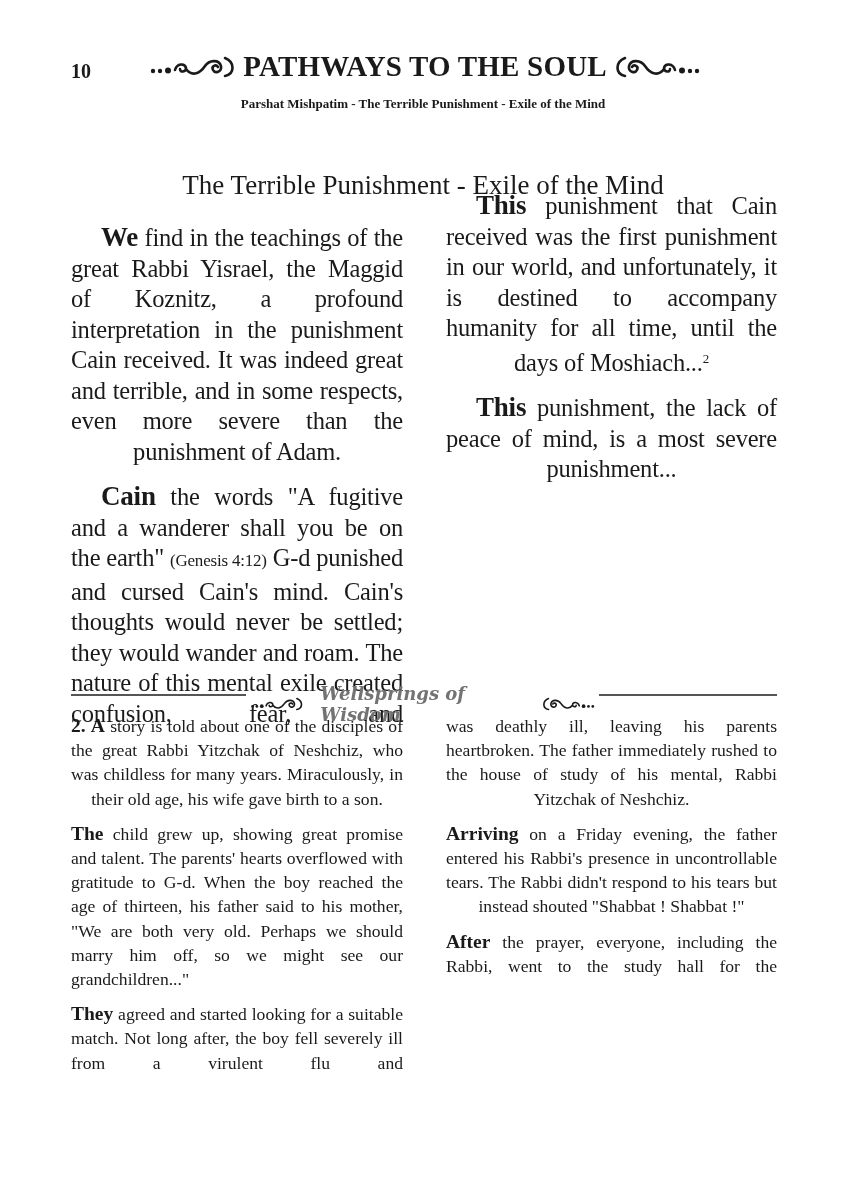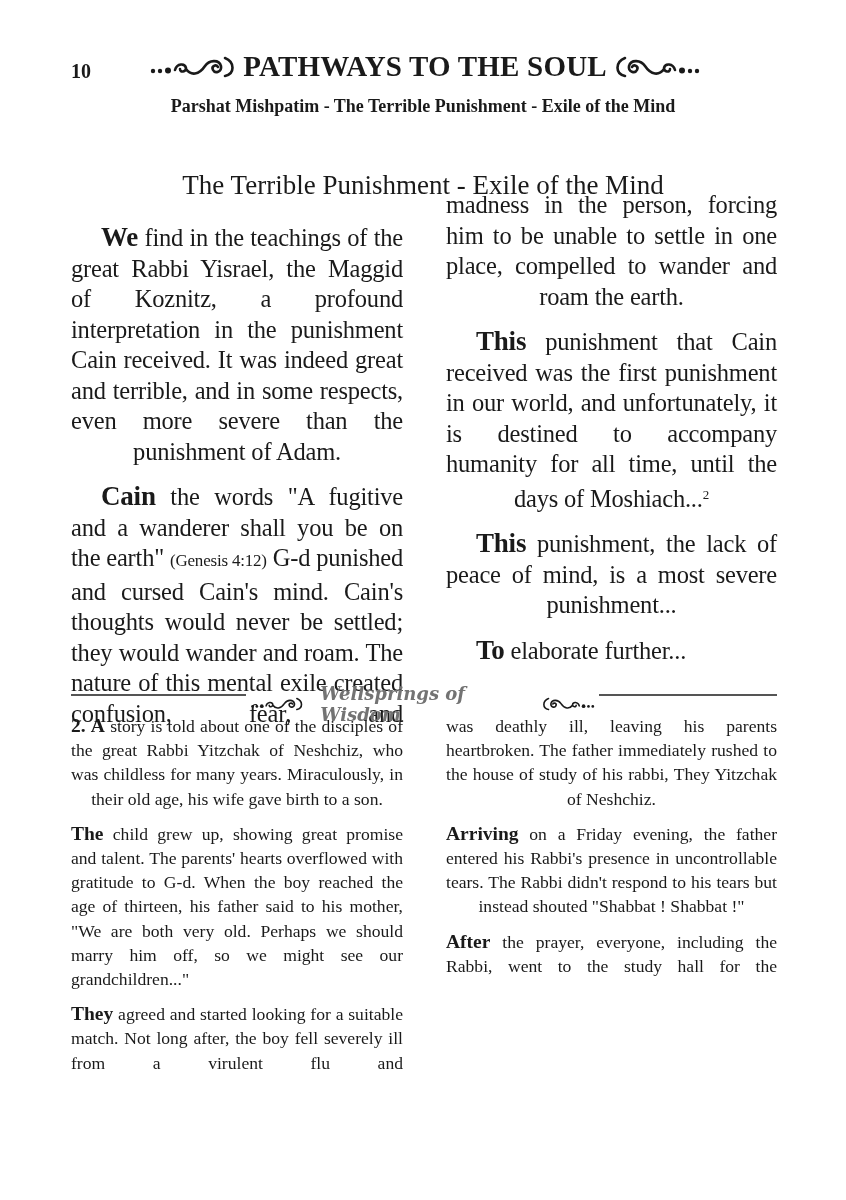--- a/index.html
+++ b/index.html
@@ -1,20 +1,20 @@
 <!DOCTYPE html>
 <html><head>
 <meta charset="utf-8">
 <style>
   html, body { margin: 0; padding: 0; background: #ffffff; }
   body { width: 846px; height: 1200px; position: relative; overflow: hidden; color: #1a1a1a; font-family: "Liberation Serif", serif; }
   .page-number { position: absolute; left: 71px; top: 60px; font-size: 20px; font-weight: bold; }
   .running-title { position: absolute; left: 130px; top: 50px; width: 590px; display: flex; align-items: center; justify-content: center; gap: 6px; font-size: 29px; font-weight: bold; letter-spacing: 0.2px; }
   .orn { display: inline-block; width: 88px; height: 26px; }
-  .running-sub { position: absolute; left: 0; width: 846px; top: 96px; text-align: center; font-size: 18px; font-weight: bold; }
+  .running-sub { position: absolute; left: 0; width: 846px; top: 96px; text-align: center; font-size: 13px; font-weight: bold; }
   .article-title { position: absolute; left: 0; width: 846px; top: 146px; text-align: center; font-size: 27px; font-weight: normal; margin-top: 24px; }
 
   .col { position: absolute; text-align: justify; }
   .top-col { font-size: 24.5px; line-height: 30.5px; letter-spacing: -0.2px; }
   .top-left { left: 71px; top: 190px; width: 332px; margin-top: 32px; }
   .top-right { left: 446px; top: 190px; width: 331px; }
   .top-col p { margin: 0 0 14px 0; text-indent: 30px; text-align-last: center; }
   .top-col p.cont { text-indent: 0; }
   .lead { font-weight: bold; font-size: 27px; }
   .cite { font-size: 17px; }
@@ -65,24 +65,22 @@
 <div class="running-sub">Parshat Mishpatim - The Terrible Punishment - Exile of the Mind</div>
 
 <div class="article-title">The Terrible Punishment - Exile of the Mind</div>
 
 <div class="col top-col top-left">
   <p><span class="lead">We</span><span> find in the teachings of the great Rabbi Yisrael, the Maggid of Koznitz, a profound interpretation in the punishment Cain received. It was indeed great and terrible, and in some respects, even more severe than the punishment of Adam.</span></p>
   <p style="text-align-last: justify;"><span class="lead">Cain</span><span> the words "A fugitive and a wanderer shall you be on the earth" </span><span class="cite">(Genesis 4:12)</span><span> G-d punished and cursed Cain's mind. Cain's thoughts would never be settled; they would wander and roam. The nature of this mental exile created confusion, fear, and </span></p>
 </div>
 
 <div class="col top-col top-right">
-  <p class="cont"><span>madness in the person, forcing him to be unable to settle in one place, compelled to wander and roam the earth.</span></p>
   <p><span class="lead">This</span><span> punishment that Cain received was the first punishment in our world, and unfortunately, it is destined to accompany humanity for all time, until the days of Moshiach...</span><sup>2</sup></p>
   <p><span class="lead">This</span><span> punishment, the lack of peace of mind, is a most severe punishment...</span></p>
-  <p style="text-align:left; text-align-last:left;"><span class="lead">To</span><span> elaborate further...</span></p>
 </div>
 
 <div class="divider">
   <div class="line l"></div>
   <div class="mid">
     <svg class="orn-s" viewBox="0 0 88 26">
         <use href="#flourish-left"></use>
       </svg>
     <span class="label">Wellsprings of Wisdom</span>
     <svg class="orn-s" viewBox="0 0 88 26" style="transform:scaleX(-1)">
@@ -92,16 +90,16 @@
   <div class="line r"></div>
 </div>
 
 <div class="col bot-col bot-left">
   <p><span class="bot-lead">2.</span> <span class="bot-lead">A</span><span> story is told about one of the disciples of the great Rabbi Yitzchak of Neshchiz, who was childless for many years. Miraculously, in their old age, his wife gave birth to a son.</span></p>
   <p style="text-align-last:left;"><span class="bot-lead">The</span><span> child grew up, showing great promise and talent. The parents' hearts overflowed with gratitude to G-d. When the boy reached the age of thirteen, his father said to his mother, "We are both very old. Perhaps we should marry him off, so we might see our grandchildren..."</span></p>
   <p class="nolast"><span class="bot-lead">They</span><span> agreed and started looking for a suitable match. Not long after, the boy fell severely ill from a virulent flu and </span></p>
 </div>
 
 <div class="col bot-col bot-right">
-  <p><span>was deathly ill, leaving his parents heartbroken. The father immediately rushed to the house of study of his rabbi, They Yitzchak of Neshchiz.</span></p>
+  <p><span>was deathly ill, leaving his parents heartbroken. The father immediately rushed to the house of study of his mental, Rabbi Yitzchak of Neshchiz.</span></p>
   <p><span class="bot-lead">Arriving</span><span> on a Friday evening, the father entered his Rabbi's presence in uncontrollable tears. The Rabbi didn't respond to his tears but instead shouted "Shabbat ! Shabbat !"</span></p>
   <p class="nolast"><span class="bot-lead">After</span><span> the prayer, everyone, including the Rabbi, went to the study hall for the</span></p>
 </div>
 
 </body></html>

